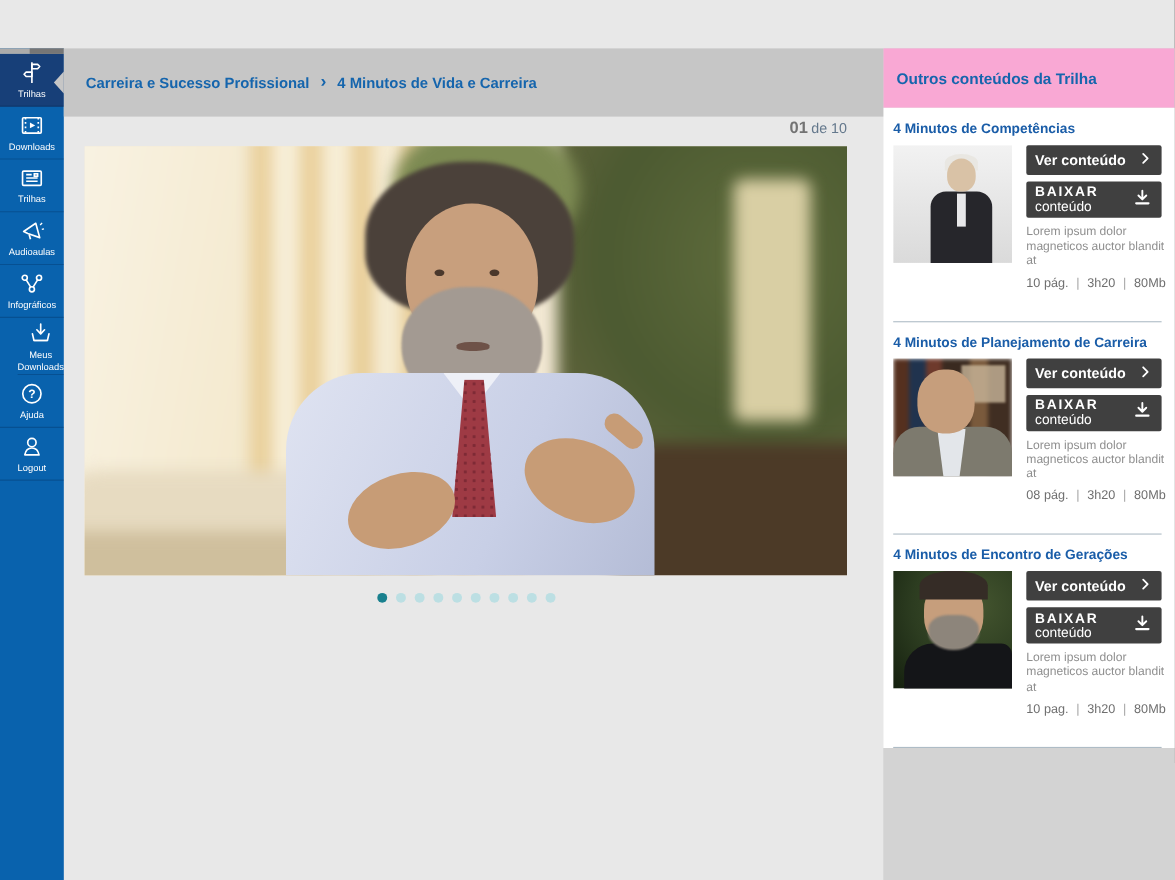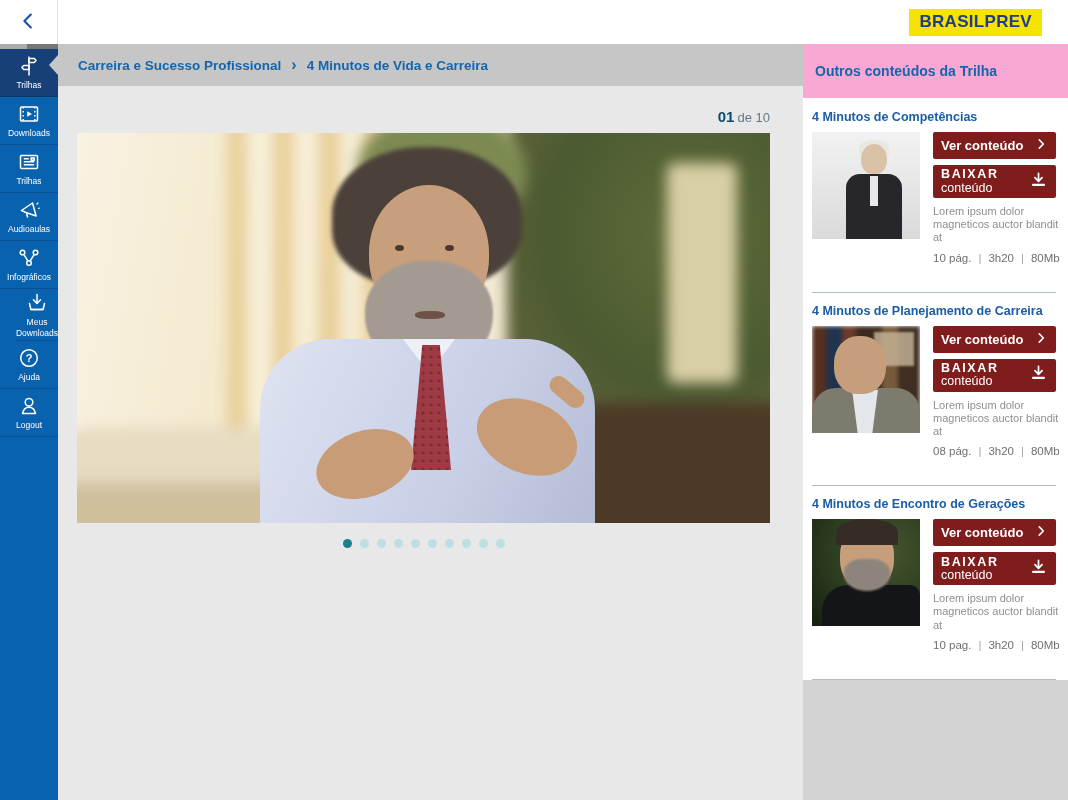--- a/index.html
+++ b/index.html
@@ -17,26 +17,26 @@
   .side-strip { position:relative; height:5px; background:#ababab; }
   .side-strip .strip-thumb { position:absolute; left:27px; top:0; width:31px; height:5px; background:#767676; }
   .nav-item { height:48px; display:flex; flex-direction:column; align-items:center; justify-content:center; gap:2px; cursor:pointer; border-bottom:1px solid rgba(0,35,75,.28); }
   .nav-item.tall { height:52px;margin-left:16px; }
   .nav-item.selected { background:#173f78; }
   .nav-label { color:#fff; font-size:8.5px; text-align:center; line-height:1.2; max-width:54px; }
   .nav-item svg { display:block; }
 
   
   .main { position:absolute; left:58px; top:44px; width:745px; height:756px; }
-  .breadcrumb-bar { position:relative; height:42px; background:#c6c6c6; display:flex; align-items:center; padding-left:20px; gap:10px; z-index:15; }
+  .breadcrumb-bar { position:relative; height:62px; background:#c6c6c6; display:flex; align-items:center; padding-left:20px; gap:10px; z-index:15; }
   .breadcrumb-bar::before { content:""; position:absolute; left:-9px; top:50%; margin-top:-10px; border-top:10px solid transparent; border-bottom:10px solid transparent; border-right:9px solid #c6c6c6; }
   .crumb { color:#1565ad; font-size:13.5px; font-weight:bold; cursor:pointer; }
   .crumb-sep { color:#1565ad; font-size:16px; font-weight:bold; line-height:1; }
   .counter { position:absolute; top:64px; right:33px; font-size:13px; color:#64788c; }
-  .counter b { font-size:15px; color:#0c4a6e; margin-right:3px; }
+  .counter b { font-size:15px; color:#737373; margin-right:3px; }
 
   
   .video { position:absolute; left:19px; top:89px; width:693px; height:390px; overflow:hidden; background:#f3e9d4; cursor:pointer; }
   .video div { position:absolute; }
   .v-blur { filter:blur(7px); }
   .v-wall { left:-20px; top:-20px; width:420px; height:430px; background:linear-gradient(100deg,#f9f3e4 0%,#f3e7c9 55%,#e6d2a6 100%); }
   .v-stripes { left:150px; top:-20px; width:210px; height:430px; background:repeating-linear-gradient(90deg, rgba(226,190,120,.6) 0 20px, rgba(250,243,224,.55) 20px 46px); }
   .v-green { left:430px; top:-30px; width:300px; height:330px; background:radial-gradient(ellipse at 60% 40%, #5f6c3c 0%, #4c5a31 55%, #6c6a42 100%); }
   .v-plant { left:280px; top:-25px; width:170px; height:130px; background:#7c8a52; border-radius:50%; }
   .v-window { left:590px; top:30px; width:70px; height:220px; background:#d9cfa4; border-radius:8px; }
@@ -71,21 +71,21 @@
   .rightpanel { position:absolute; left:803px; top:44px; width:265px; height:756px; background:#d3d3d3; }
   .panel-header { height:54px; background:#f9a8d4; display:flex; align-items:center; padding-left:12px; color:#1565ad; font-size:14px; font-weight:bold; }
   .cards { background:#ffffff; padding:12px 12px 0 9px; }
   .card { border-bottom:1px solid #aebcc6; padding-bottom:28px; margin-bottom:11px; }
   .card:last-child { margin-bottom:0; }
   .card-title { color:#1a5da8; font-size:12.5px; font-weight:bold; margin-bottom:8px; cursor:pointer; }
   .card-body { display:flex; gap:13px; }
   .thumb { width:108px; height:107px; flex-shrink:0; position:relative; overflow:hidden; cursor:pointer; }
   .thumb div { position:absolute; }
   .card-col { flex:1; min-width:0; }
-  .btn { width:100%; border:none; background:#7f1d1d; color:#fff; display:flex; align-items:center; justify-content:space-between; padding:0 8px; cursor:pointer; border-radius:2px; font-family:"Liberation Sans", sans-serif; }
+  .btn { width:100%; border:none; background:#404040; color:#fff; display:flex; align-items:center; justify-content:space-between; padding:0 8px; cursor:pointer; border-radius:2px; font-family:"Liberation Sans", sans-serif; }
   .btn-ver { height:27px; font-size:13px; font-weight:bold; margin-bottom:6px; }
   .btn-baixar { height:33px; margin-bottom:7px; text-align:left; }
   .dl-lines { line-height:1.05; font-size:12.5px; color:#fff; }
   .dl-line1 { font-weight:bold; letter-spacing:1.6px; }
   .card-desc { font-size:11px; color:#8f8f8f; line-height:1.2; margin-bottom:7px; width:132px; }
   .card-meta { font-size:11.5px; color:#6f6f6f; display:flex; gap:7px; align-items:baseline; white-space:nowrap; }
   .meta-sep { color:#a5a5a5; }
 
   
   .t1-bg { inset:0; background:linear-gradient(#f2f2f2,#dadada); }
@@ -102,31 +102,20 @@
   .t3-head { left:28px; top:6px; width:54px; height:64px; background:#c69e7c; border-radius:46% 46% 44% 44%; }
   .t3-hair { left:24px; top:0px; width:62px; height:26px; background:#352c26; border-radius:50% 50% 0 0; }
   .t3-beard { left:32px; top:40px; width:46px; height:32px; background:#8d857b; border-radius:40% 40% 50% 50%; filter:blur(1px); }
   .t3-torso { left:10px; top:66px; width:98px; height:42px; background:#141518; border-radius:26px 10px 0 0; }
 </style>
 </head>
 <body>
 
 <div class="page">
 
-  <header class="topbar">
-    <button class="back-btn">
-      <span>
-        <svg width="22" height="22" viewBox="0 0 24 24" fill="none">
-            <path d="M14 5l-7 7 7 7" stroke="#1c52a5" stroke-width="2.4" stroke-linecap="round" stroke-linejoin="round"></path>
-          </svg>
-      </span>
-    </button>
-    <div class="topbar-divider"></div>
-    <div class="brand">BRASILPREV</div>
-  </header>
 
   <nav class="sidebar">
     <div class="side-strip">
         <div class="strip-thumb"></div>
       </div>
 
     <div class="nav-item selected">
       <span>
         <svg width="24" height="24" viewBox="0 0 24 24" fill="none" stroke="#fff" stroke-width="1.5" stroke-linejoin="round">
             <path d="M12 2.5v19"></path>

